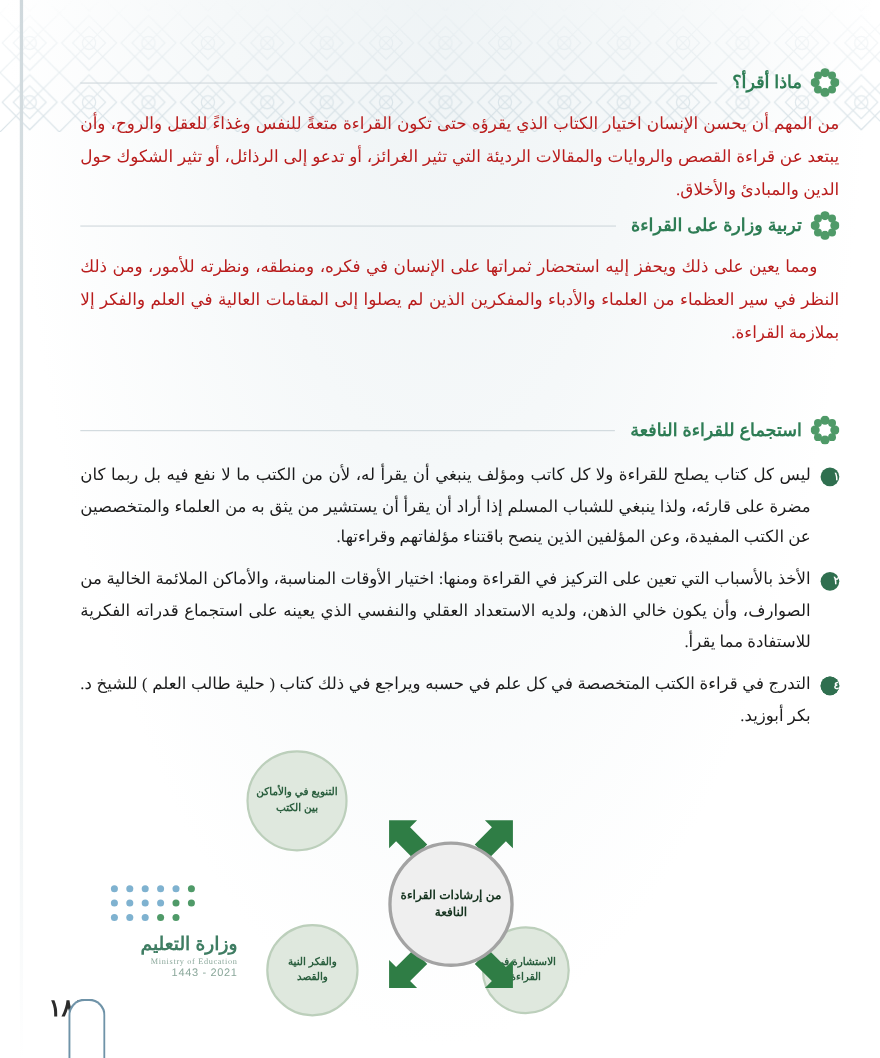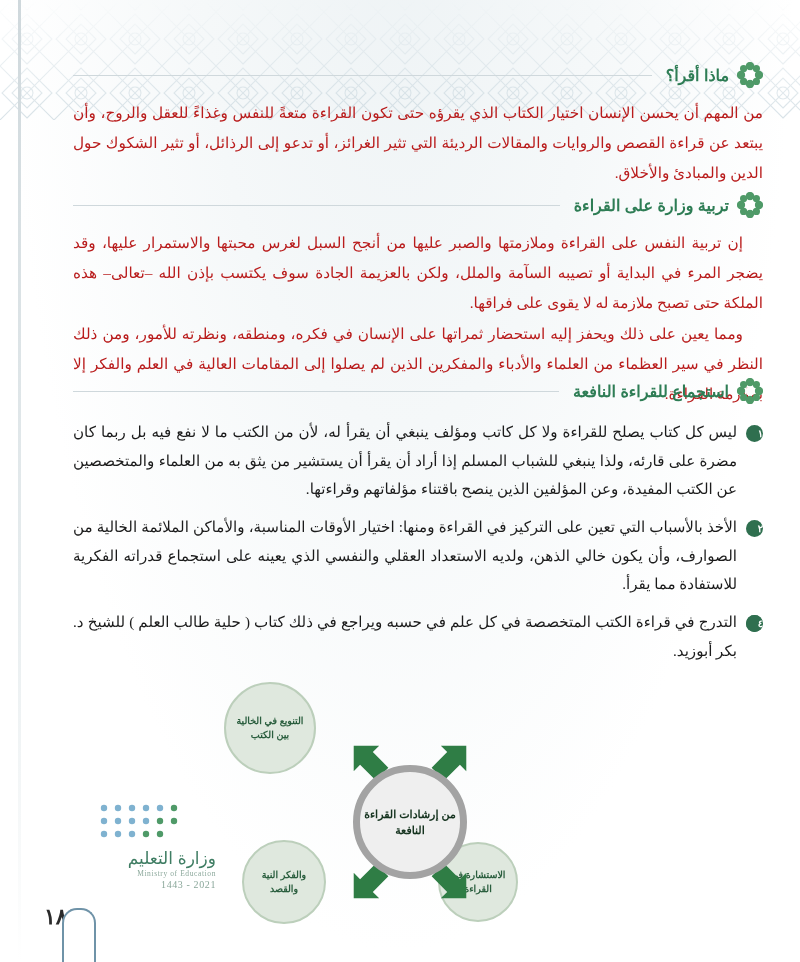--- a/index.html
+++ b/index.html
@@ -90,45 +90,45 @@
     font-family:"Liberation Sans", sans-serif;
     font-size:9.5px;
     font-weight:bold;
     line-height:1.45;
     padding:6px;
     box-sizing:border-box;
   }
   .center-node{
     position:absolute;left:163px;top:83px;width:114px;height:114px;border-radius:50%;
     background:#efefef;
-    border:7px solid #a3a3a3;
+    border:3px solid #a3a3a3;
     display:flex;align-items:center;justify-content:center;
     text-align:center;
     color:#15331f;
     font-family:"Liberation Sans", sans-serif;
     font-size:11px;font-weight:bold;line-height:1.5;
     box-sizing:border-box;
     z-index:3;
   }
   .arrow{position:absolute;z-index:2;}
   
   .footer-logo{
     position:absolute;left:36px;bottom:72px;width:180px;
   }
   .moe-dots{display:block}
   .moe-ar{
     color:#3f7d63;font-family:"Liberation Sans", sans-serif;
-    font-size:17px;font-weight:normal;letter-spacing:1px;margin-top:2px;
+    font-size:17px;font-weight:bold;letter-spacing:1px;margin-top:2px;
   }
   .moe-en{
     color:#8aa79a;font-family:Liberation Serif, serif;
     font-size:7.5px;letter-spacing:.6px;
   }
   .moe-year{
-    color:#8aa79a;font-family:Liberation Serif, serif;
+    color:#8aa79a;font-family:Liberation Sans, sans-serif;
     font-size:10px;letter-spacing:.6px;margin-top:1px;
   }
   .page-number{
     position:absolute;left:44px;bottom:32px;
     font-family:"Liberation Sans", sans-serif;
     font-size:22px;color:#2b2b2b;font-weight:bold;
     letter-spacing:1px;
   }
   .corner-tab{
     position:absolute;left:62px;bottom:0;width:30px;height:52px;
@@ -206,21 +206,20 @@
             <circle cx="6.6" cy="19.4" r="3.6"></circle>
               <circle cx="19.4" cy="19.4" r="3.6"></circle>
           </g>
           <circle cx="13" cy="13" r="4.6" fill="#ffffff"></circle>
         </svg>
       </span>
       <span class="htext">تربية وزارة على القراءة</span>
       <span class="rule"></span>
     </div>
     <div class="para-block">
-      <p class="body" style="text-indent:20px">إن تربية النفس على القراءة وملازمتها والصبر عليها من أنجح السبل لغرس محبتها والاستمرار عليها، وقد يضجر المرء في البداية أو تصيبه السآمة والملل، ولكن بالعزيمة الجادة سوف يكتسب بإذن الله –تعالى– هذه الملكة حتى تصبح ملازمة له لا يقوى على فراقها.</p>
       <p class="body" style="text-indent:20px;margin-top:2px">ومما يعين على ذلك ويحفز إليه استحضار ثمراتها على الإنسان في فكره، ومنطقه، ونظرته للأمور، ومن ذلك النظر في سير العظماء من العلماء والأدباء والمفكرين الذين لم يصلوا إلى المقامات العالية في العلم والفكر إلا بملازمة القراءة.</p>
     </div>
   </div>
 
   <div style="position:absolute;right:60px;top:378px;width:690px;">
     <div class="heading">
       <span class="bullet">
         <svg viewBox="0 0 26 26" width="26" height="26">
           <g fill="#4f9a68">
             <circle cx="13" cy="4" r="4.2"></circle>
@@ -274,21 +273,21 @@
         <g transform="translate(248,188) rotate(45)">
           <path d="M0 -9 L22 -9 L22 -18 L40 0 L22 18 L22 9 L0 9 Z"></path>
         </g>
 
         <g transform="translate(192,188) rotate(135)">
           <path d="M0 -9 L22 -9 L22 -18 L40 0 L22 18 L22 9 L0 9 Z"></path>
         </g>
       </g>
     </svg>
 
-    <div class="node" style="left:34px;top:0px;width:92px;height:92px;">التنويع في الخالية بين الكتب</div>
+    <div class="node" style="left:34px;top:0px;width:92px;height:92px;">التنويع في والأماكن بين الكتب</div>
     <div class="node" style="left:248px;top:160px;width:80px;height:80px;">الاستشارة في القراءة</div>
     <div class="node" style="left:52px;top:158px;width:84px;height:84px;">والفكر النية والقصد</div>
 
     <div class="center-node">من إرشادات القراءة النافعة</div>
   </div>
 
   <div class="footer-logo">
     <svg class="moe-dots" width="120" height="46" viewBox="0 0 120 46">
       <g fill="#7fb2d0">
         <circle cx="8" cy="8" r="3.2"></circle>

